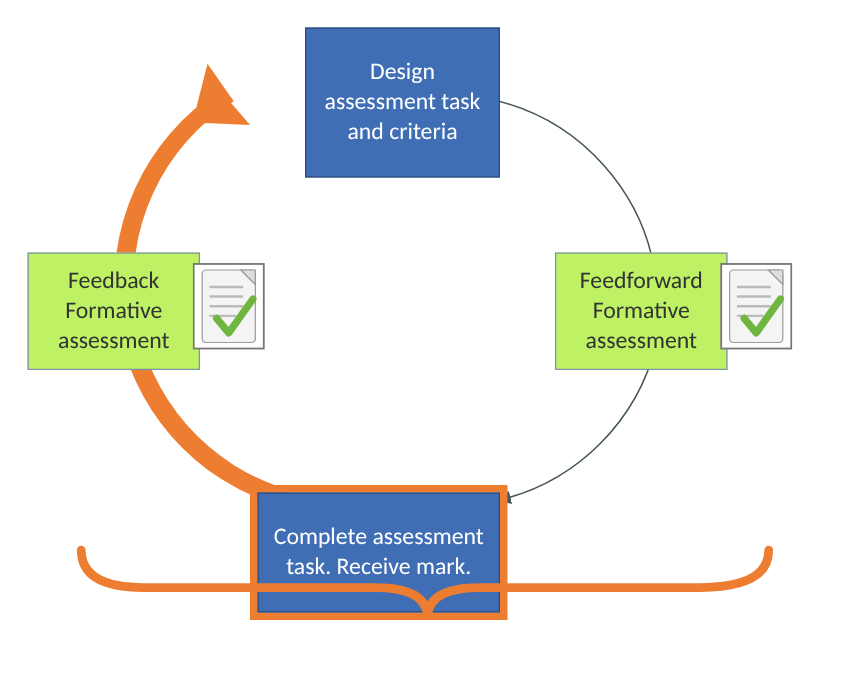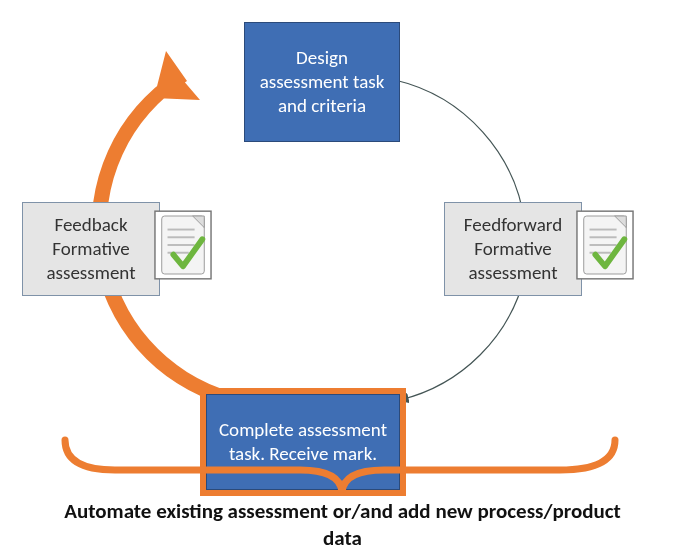--- a/index.html
+++ b/index.html
@@ -21,21 +21,21 @@
     text-align: center;
     display: flex;
     align-items: center;
     justify-content: center;
     font-size: 19px;
     line-height: 1.25;
     padding: 6px;
     box-sizing: border-box;
   }
   .gray-box {
-    background: #e5e5e5;
+    background: #bef264;
     border: 1px solid #7f92a8;
     color: #333;
     text-align: center;
     display: flex;
     align-items: center;
     justify-content: center;
     font-size: 19px;
     line-height: 1.25;
     padding: 6px;
     box-sizing: border-box;
@@ -139,17 +139,14 @@
     <path d="
       M 65 440
       Q 65 470 115 470
       L 300 470
       Q 340 470 342 492
       Q 344 470 384 470
       L 560 470
       Q 615 470 615 440" fill="none" stroke="#ed7d31" stroke-width="7" stroke-linecap="round"></path>
   </svg>
 
-  <div class="abs caption" style="left:60px; top:498px; width:565px;">
-    <span>Automate existing assessment or/and add new process/product data</span>
-  </div>
 
 </div>
 
 </body></html>

